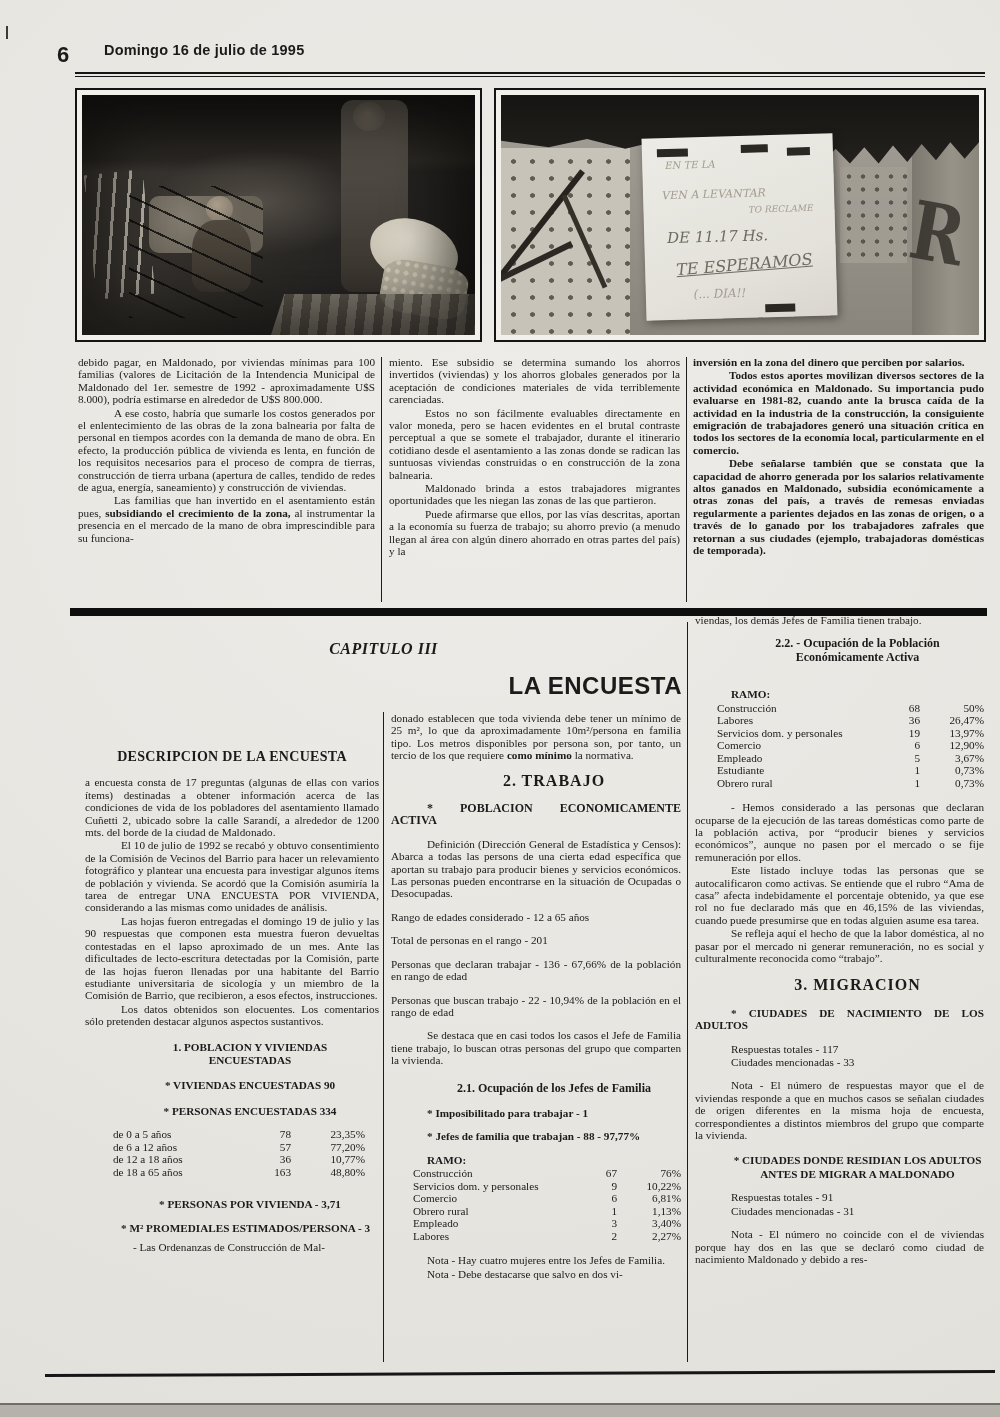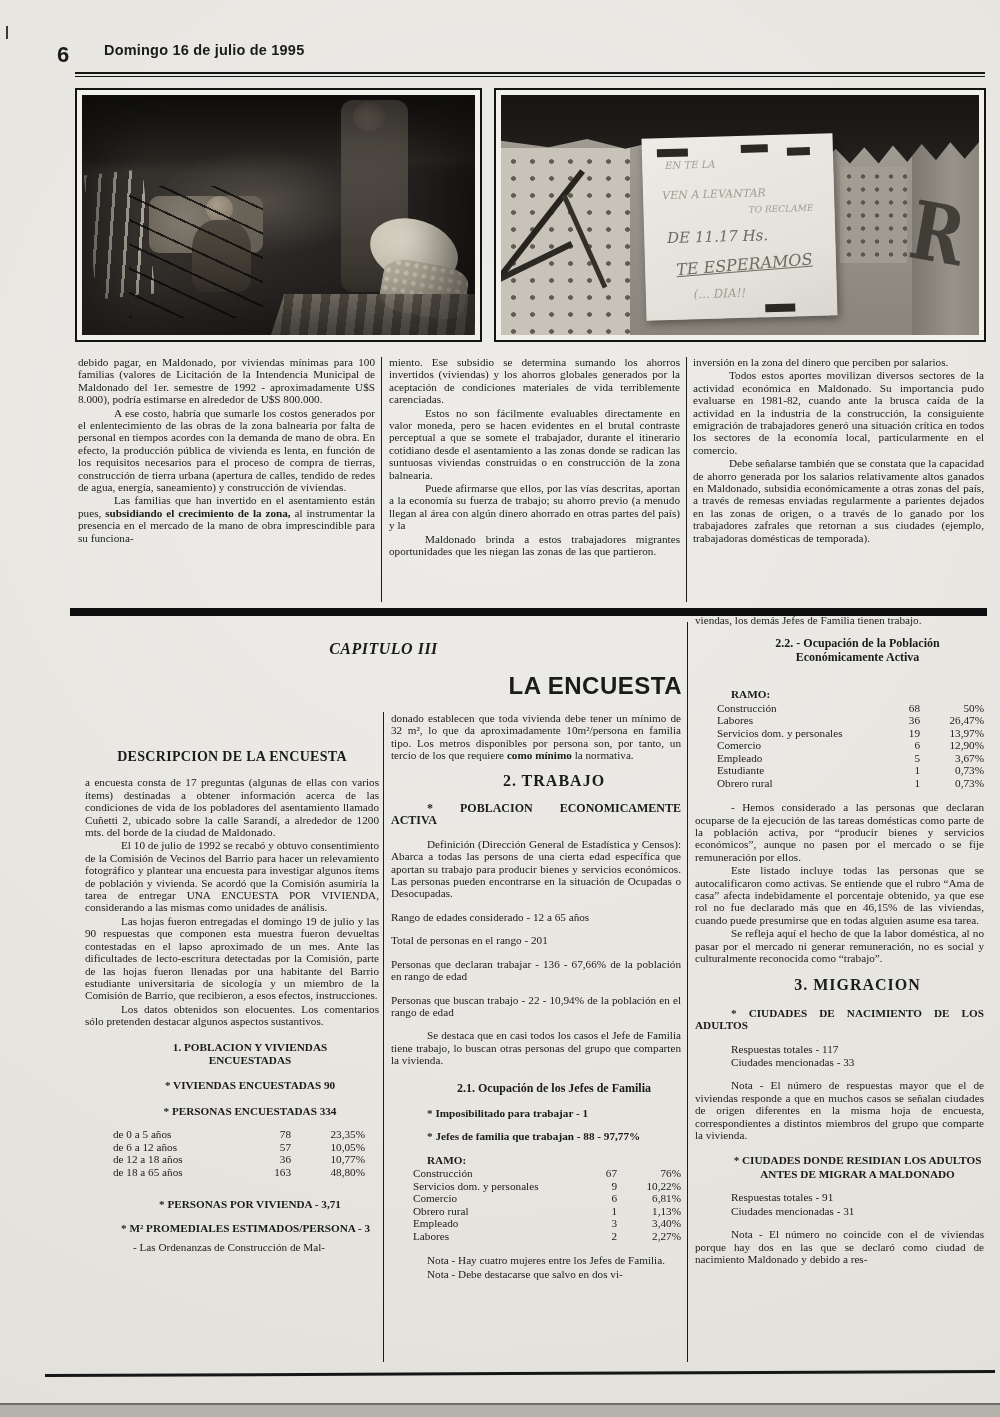--- a/index.html
+++ b/index.html
@@ -130,25 +130,25 @@
 
   <div class="col" style="left:78px;top:356px;width:297px;height:246px;">
     <p class="noindent">debido pagar, en Maldonado, por viviendas mínimas para 100 familias (valores de Licitación de la Intendencia Municipal de Maldonado del 1er. semestre de 1992 - aproximadamente U$S 8.000), podría estimarse en alrededor de U$S 800.000.</p>
     <p>A ese costo, habría que sumarle los costos generados por el enlentecimiento de las obras de la zona balnearia por falta de personal en tiempos acordes con la demanda de mano de obra. En efecto, la producción pública de vivienda es lenta, en función de los requisitos necesarios para el proceso de compra de tierras, construcción de tierra urbana (apertura de calles, tendido de redes de agua, energía, saneamiento) y construcción de viviendas.</p>
     <p><span>Las familias que han invertido en el asentamiento están pues, </span><b class="inline">subsidiando el crecimiento de la zona,</b><span> al instrumentar la presencia en el mercado de la mano de obra imprescindible para su funciona-</span></p>
   </div>
   <div class="vr" style="left:381px;top:357px;height:245px;"></div>
   <div class="col" style="left:389px;top:356px;width:291px;height:246px;">
     <p class="noindent">miento. Ese subsidio se determina sumando los ahorros invertidos (viviendas) y los ahorros globales generados por la aceptación de condiciones materiales de vida terriblemente carenciadas.</p>
     <p>Estos no son fácilmente evaluables directamente en valor moneda, pero se hacen evidentes en el brutal contraste perceptual a que se somete el trabajador, durante el itinerario cotidiano desde el asentamiento a las zonas donde se radican las suntuosas viviendas construidas o en construcción de la zona balnearia.</p>
+    <p>Maldonado brinda a estos trabajadores migrantes oportunidades que les niegan las zonas de las que partieron.</p>
     <p>Puede afirmarse que ellos, por las vías descritas, aportan a la economía su fuerza de trabajo; su ahorro previo (a menudo llegan al área con algún dinero ahorrado en otras partes del país) y la</p>
-    <p>Maldonado brinda a estos trabajadores migrantes oportunidades que les niegan las zonas de las que partieron.</p>
   </div>
   <div class="vr" style="left:686px;top:357px;height:245px;"></div>
-  <div class="col" style="left:693px;top:356px;width:291px;height:248px;">
+  <div class="col" style="left:693px;top:356px;width:291px;height:248px;font-weight:bold;">
     <p class="noindent">inversión en la zona del dinero que perciben por salarios.</p>
     <p>Todos estos aportes movilizan diversos sectores de la actividad económica en Maldonado. Su importancia pudo evaluarse en 1981-82, cuando ante la brusca caída de la actividad en la industria de la construcción, la consiguiente emigración de trabajadores generó una situación crítica en todos los sectores de la economía local, particularmente en el comercio.</p>
     <p>Debe señalarse también que se constata que la capacidad de ahorro generada por los salarios relativamente altos ganados en Maldonado, subsidia económicamente a otras zonas del país, a través de remesas enviadas regularmente a parientes dejados en las zonas de origen, o a través de lo ganado por los trabajadores zafrales que retornan a sus ciudades (ejemplo, trabajadoras domésticas de temporada).</p>
   </div>
 
   <div class="bar" style="left:70px;top:608px;width:917px;height:8px;"></div>
 
   <div class="chapter" style="left:85px;top:640px;width:597px;">CAPITULO III</div>
   <div class="bigtitle" style="left:85px;top:672px;width:597px;">LA ENCUESTA</div>
 
@@ -169,21 +169,21 @@
     <table class="data ages">
       <tbody>
           <tr>
             <td class="label">de 0 a 5 años</td>
             <td class="num">78</td>
             <td class="pct">23,35%</td>
           </tr>
       <tr>
             <td class="label">de 6 a 12 años</td>
             <td class="num">57</td>
-            <td class="pct">10,05%</td>
+            <td class="pct">77,20%</td>
           </tr>
       <tr>
             <td class="label">de 12 a 18 años</td>
             <td class="num">36</td>
             <td class="pct">10,77%</td>
           </tr>
       <tr>
             <td class="label">de 18 a 65 años</td>
             <td class="num">163</td>
             <td class="pct">48,80%</td>
@@ -195,21 +195,21 @@
     <p class="h-center">* PERSONAS POR VIVIENDA - 3,71</p>
     <div class="gap10"></div>
     <p class="h-star">* M² PROMEDIALES ESTIMADOS/PERSONA - 3</p>
     <div class="gap6"></div>
     <p style="text-indent:48px;">- Las Ordenanzas de Construcción de Mal-</p>
   </div>
 
   <div class="vr" style="left:383px;top:712px;height:650px;"></div>
 
   <div class="col" style="left:391px;top:712px;width:290px;height:650px;">
-    <p class="noindent"><span>donado establecen que toda vivienda debe tener un mínimo de 32 m², lo que da aproximadamente 10m²/persona en familia tipo. Los metros disponibles por persona son, por tanto, un tercio de los que requiere </span><b class="inline">como mínimo</b><span> la normativa.</span></p>
+    <p class="noindent"><span>donado establecen que toda vivienda debe tener un mínimo de 25 m², lo que da aproximadamente 10m²/persona en familia tipo. Los metros disponibles por persona son, por tanto, un tercio de los que requiere </span><b class="inline">como mínimo</b><span> la normativa.</span></p>
     <div class="gap12"></div>
     <p class="h-sec">2. TRABAJO</p>
     <div class="gap14"></div>
     <p class="h-star" style="font-size:12px;">* POBLACION ECONOMICAMENTE ACTIVA</p>
     <div class="gap10"></div>
     <p>Definición (Dirección General de Estadística y Censos): Abarca a todas las persons de una cierta edad específica que aportan su trabajo para producir bienes y servicios económicos. Las personas pueden encontrarse en la situación de Ocupadas o Desocupadas.</p>
     <div class="gap10"></div>
     <p class="noindent">Rango de edades considerado - 12 a 65 años</p>
     <div class="gap10"></div>
     <p class="noindent">Total de personas en el rango - 201</p>

